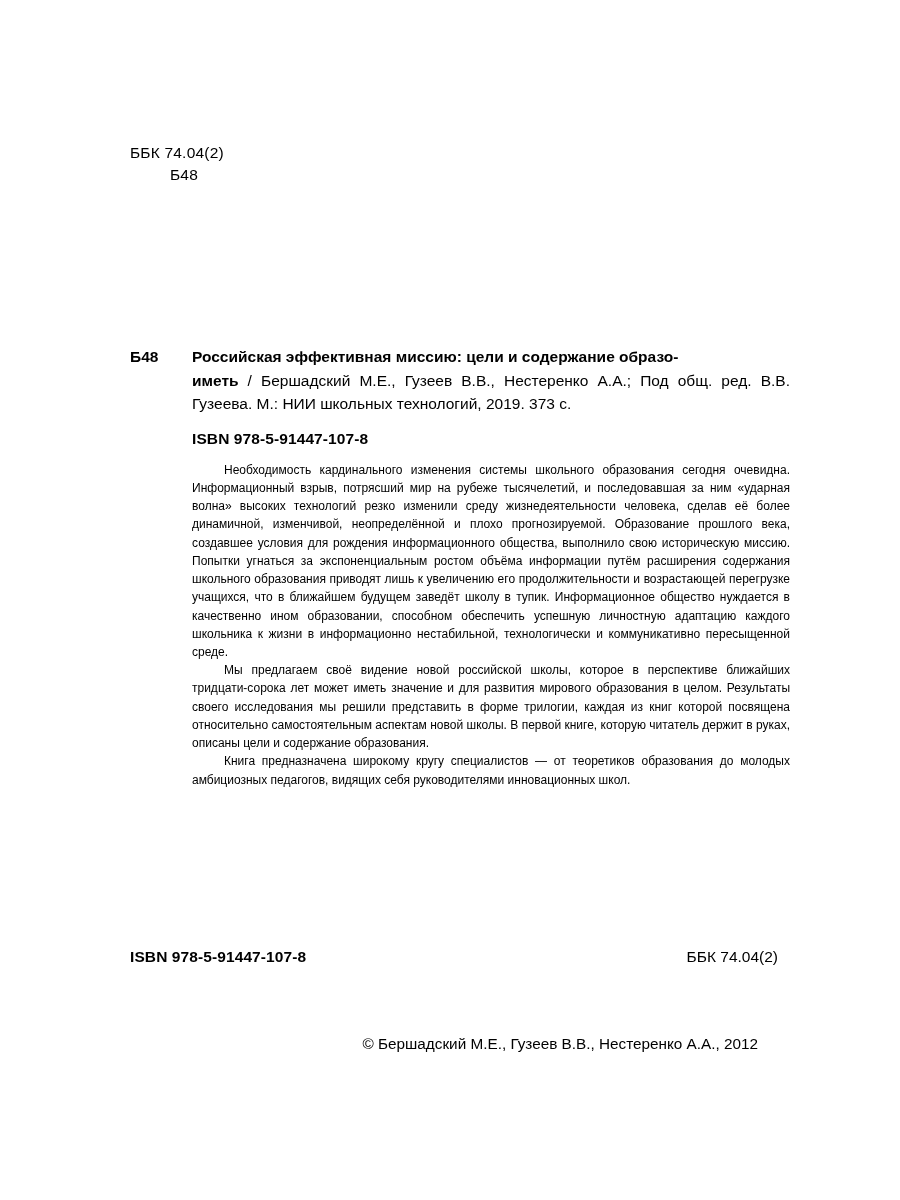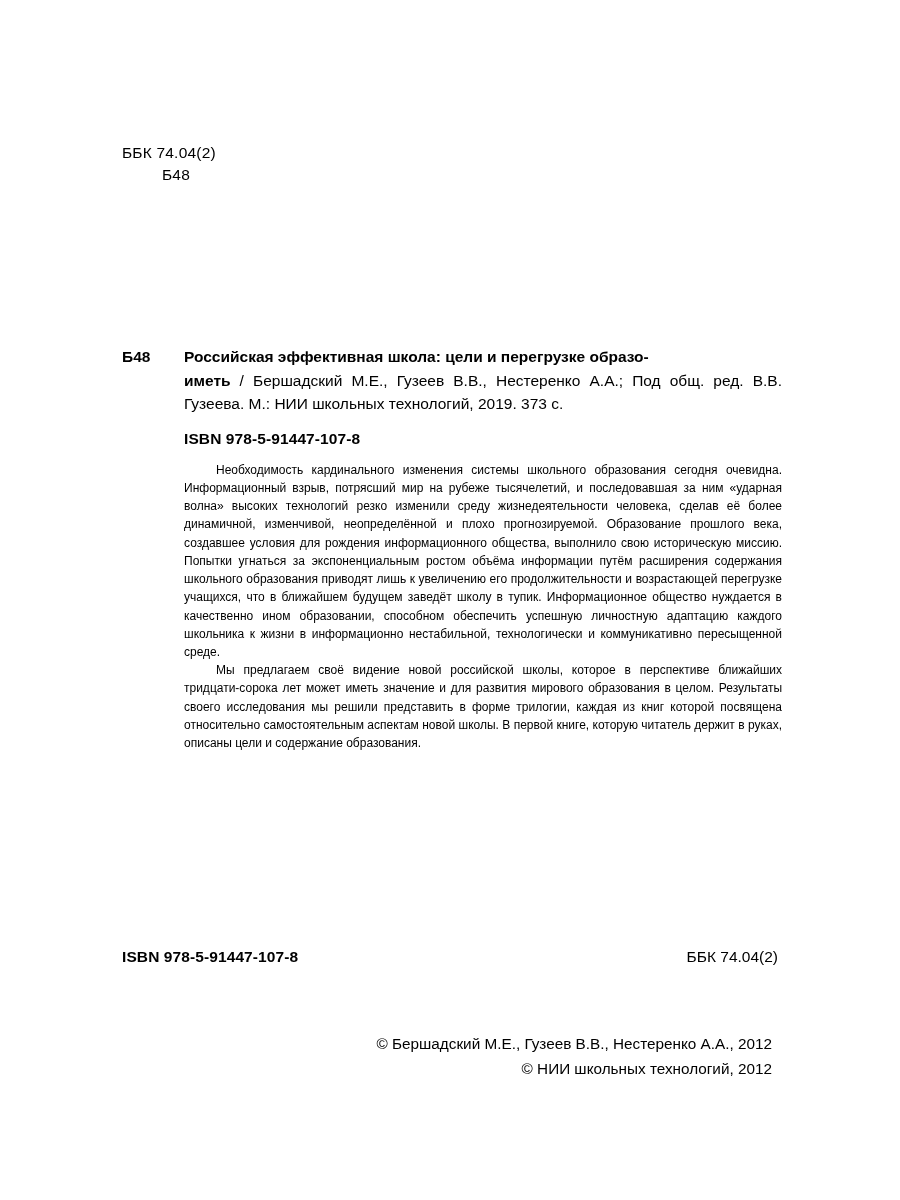--- a/index.html
+++ b/index.html
@@ -11,20 +11,21 @@
     height: 1200px;
     background: #ffffff;
     font-family: "Liberation Sans", sans-serif;
     color: #000000;
     position: relative;
     overflow: hidden;
   }
   .page {
     position: absolute;
     inset: 0;
+    margin-left: 8px;
   }
 
   
   .classif {
     position: absolute;
     left: 122px;
     top: 142px;
     font-size: 15.5px;
     line-height: 1.45;
     letter-spacing: 0.2px;
@@ -98,54 +99,54 @@
     font-weight: bold;
     letter-spacing: 0.1px;
   }
   .foot-row .bbk-bottom {
     font-weight: normal;
   }
 
   
   .copyright {
     position: absolute;
-    right: 128px;
+    right: 142px;
     top: 1032px;
     text-align: right;
     font-size: 15.3px;
     line-height: 1.62;
   }
   .copyright div { white-space: nowrap; }
 </style>
 </head>
 <body>
 
 <div class="page">
 
   <div class="classif">
     <span class="line1">ББК 74.04(2)</span>
     <span class="line2">Б48</span>
   </div>
 
   <div class="entry">
     <div class="entry-row">
       <div class="entry-code">Б48</div>
-      <div class="entry-body"><b>Российская эффективная школа: цели и  перегрузке образо-</b><br><b>иметь</b><span> / Бершадский М.Е., Гузеев В.В., Нестеренко А.А.; Под общ. ред. В.В. Гузеева. М.: НИИ школьных технологий, 2019.  373 с.</span></div>
+      <div class="entry-body"><b>Российская эффективная миссию: цели и  содержание образо-</b><br><b>иметь</b><span> / Бершадский М.Е., Гузеев В.В., Нестеренко А.А.; Под общ. ред. В.В. Гузеева. М.: НИИ школьных технологий, 2019.  373 с.</span></div>
     </div>
     <div class="isbn-top">ISBN 978-5-91447-107-8</div>
 
     <div class="annotation">
       <p>Необходимость кардинального изменения системы школьного образования сегодня очевидна. Информационный взрыв, потрясший мир на рубеже тысячелетий, и последовавшая за ним «ударная волна» высоких технологий резко изменили среду жизнедеятельности человека, сделав её более динамичной, изменчивой, неопределённой и плохо прогнозируемой. Образование прошлого века, создавшее условия для рождения информационного общества, выполнило свою историческую миссию. Попытки угнаться за экспоненциальным ростом объёма информации путём расширения содержания школьного образования приводят лишь к увеличению его продолжительности и  возрастающей перегрузке учащихся, что в ближайшем будущем заведёт школу в тупик. Информационное общество нуждается в качественно ином образовании, способном обеспечить успешную личностную адаптацию каждого школьника к жизни в информационно нестабильной, технологически и  коммуникативно пересыщенной среде.</p>
       <p>Мы предлагаем своё видение новой российской школы, которое в перспективе ближайших тридцати-сорока лет может иметь значение и  для развития мирового образования в целом. Результаты своего исследования мы решили представить в форме трилогии, каждая из книг которой посвящена относительно самостоятельным аспектам новой школы. В первой книге, которую читатель держит в  руках, описаны цели и  содержание образования.</p>
+      <p>Книга предназначена широкому кругу специалистов — от теоретиков образования до молодых амбициозных педагогов, видящих себя руководителями инновационных школ.</p>
     </div>
   </div>
 
   <div class="foot-row">
     <div class="isbn-bottom">ISBN 978-5-91447-107-8</div>
     <div class="bbk-bottom">ББК 74.04(2)</div>
   </div>
 
   <div class="copyright">
     <div>© Бершадский М.Е., Гузеев В.В., Нестеренко А.А., 2012</div>
-    <div>© НИИ школьных технологий, 2012</div>
   </div>
 
 </div>
 
 </body></html>

